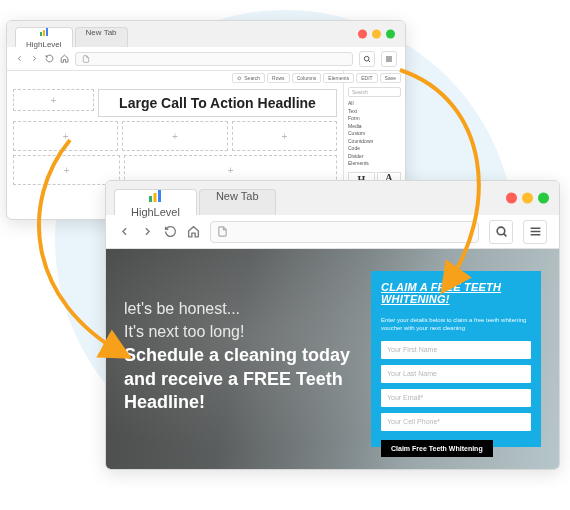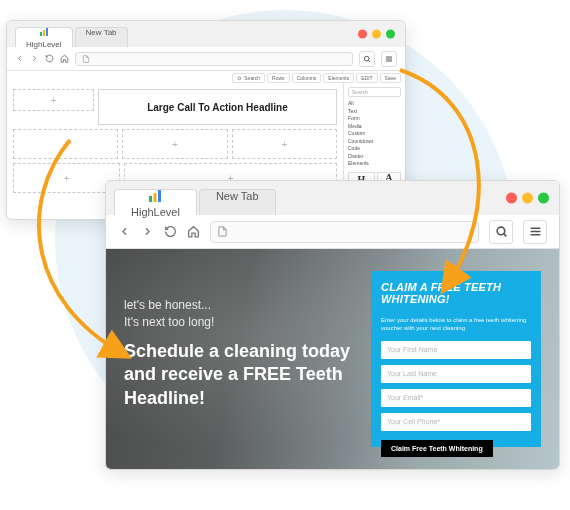--- a/index.html
+++ b/index.html
@@ -40,36 +40,36 @@
 
   
   .builder { display: flex; height: calc(100% - 50px); position: relative; }
   .builder-toolbar { position: absolute; top: 2px; right: 4px; display: flex; gap: 2px; }
   .tb-btn { font-size: 5px; color: #666; border: 1px solid #e0e0e0; border-radius: 2px; padding: 1px 4px; display: flex; align-items: center; gap: 2px; background: #fff; }
   .tb-btn svg { width: 5px; height: 5px; }
   .canvas { flex: 1; padding: 18px 6px 6px 6px; }
   .canvas-row { display: flex; gap: 4px; margin-bottom: 4px; }
   .ph { border: 1px dashed #c9c9c9; height: 30px; flex: 1; display: flex; align-items: center; justify-content: center; color: #bbb; font-size: 10px; position: relative; }
   .ph.wide { height: 22px; }
-  .headline-box { border: 1px solid #d6d6d6; text-align: center; font-size: 10px; font-weight: 700; color: #222; flex: 3; height: 36px; display: flex; align-items: center; justify-content: center; }
+  .headline-box { border: 1px solid #d6d6d6; text-align: center; font-size: 14px; font-weight: 700; color: #222; flex: 3; height: 28px; display: flex; align-items: center; justify-content: center; }
   .sidepanel { width: 62px; border-left: 1px solid #e4e4e4; padding: 16px 4px 4px 4px; background: #fff; }
   .sp-search { height: 10px; border: 1px solid #ddd; border-radius: 2px; margin-bottom: 3px; font-size: 5px; color: #aaa; padding-left: 3px; display: flex; align-items: center; }
   .sp-list { font-size: 5px; color: #555; line-height: 1.5; margin-bottom: 4px; }
   .sp-grid { display: grid; grid-template-columns: 1fr 1fr; gap: 2px; }
   .sp-cell { border: 1px solid #e0e0e0; height: 22px; display: flex; flex-direction: column; align-items: center; justify-content: center; font-size: 4px; color: #777; gap: 1px; }
   .sp-cell .big { font-family: Georgia, serif; font-size: 10px; font-weight: 700; color: #333; }
 
   
   .landing { height: calc(100% - 68px); position: relative; background: linear-gradient(100deg, #4a4b4b 0%, #5b5e5e 30%, #7f888a 55%, #9ba8ab 70%, #b7c6ca 100%); display: flex; padding: 22px 18px; overflow: hidden; }
   .landing::before { content: ""; position: absolute; inset: 0; background: radial-gradient(ellipse at 30% 40%, rgba(255,255,255,0.12), transparent 60%); }
   .left-copy { flex: 1; color: #fff; position: relative; padding-top: 26px; }
-  .pretitle { font-size: 12px; color: #e8e8e8; line-height: 1.45; margin-bottom: 8px; }
+  .pretitle { font-size: 16px; color: #e8e8e8; line-height: 1.45; margin-bottom: 1px; }
   .main-head { font-size: 18px; font-weight: 800; line-height: 1.3; }
   .form-card { width: 170px; background: #17aee6; padding: 10px 10px 12px 10px; position: relative; }
-  .form-title { color: #fff; font-weight: 800; font-size: 11px; font-style: italic; letter-spacing: .2px; margin-bottom: 12px; }
+  .form-title { color: #fff; font-weight: 800; font-size: 11px; font-style: italic; letter-spacing: .2px; margin-bottom: 12px; text-decoration: underline; }
   .form-sub { color: #eafaff; font-size: 6px; line-height: 1.3; margin-bottom: 8px; }
   .field { background: #fff; height: 18px; border-radius: 1px; margin-bottom: 6px; font-size: 7px; color: #b7b7b7; padding: 0 6px; display: flex; align-items: center; }
   .cta-btn { background: #000; color: #fff; font-size: 7px; font-weight: 700; padding: 5px 10px; display: inline-block; }
 
   
   .arrow { position: absolute; pointer-events: none; }
   .arrow svg { overflow: visible; }
 </style>
 </head>
 <body>

